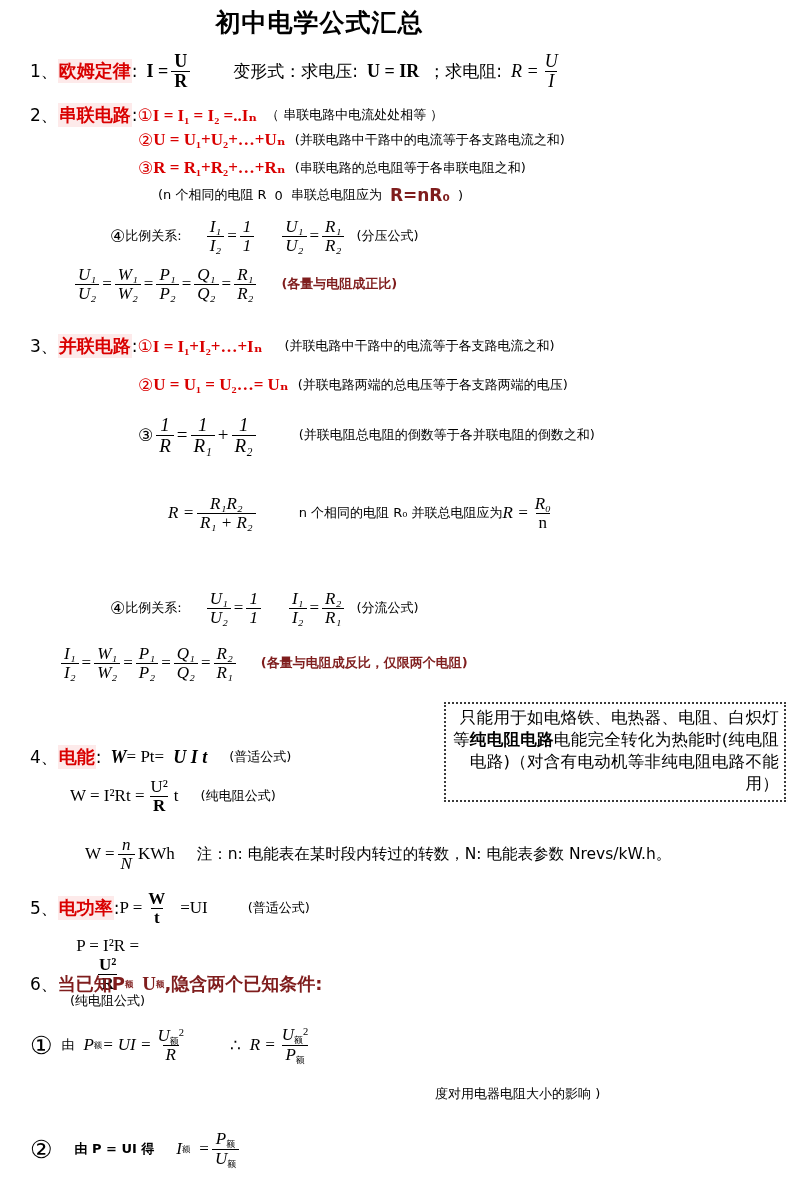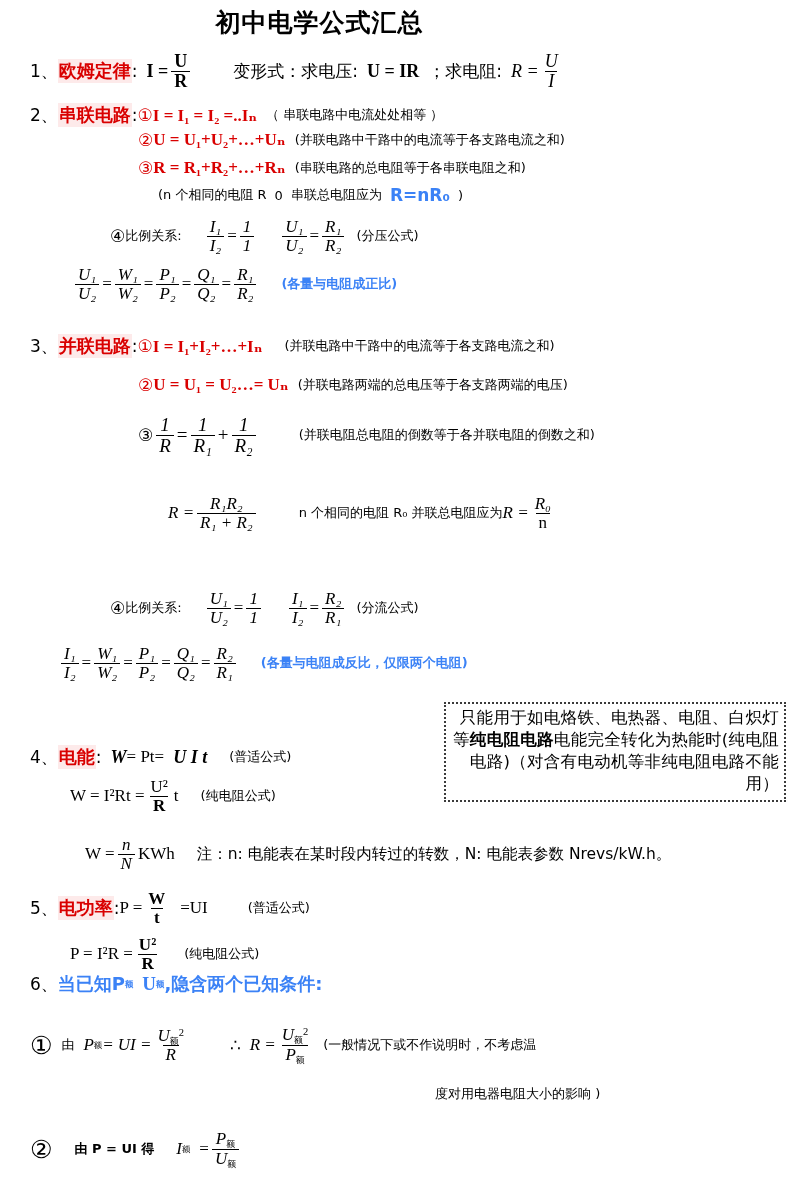--- a/index.html
+++ b/index.html
@@ -26,21 +26,21 @@
 
   .cn{font-family:"DejaVu Sans","Liberation Sans",sans-serif;}
   .num{font-size:17px;}
   .hdr{
     color:#d90000;font-weight:bold;font-size:18px;
     background:#fdeaea;
     font-family:"DejaVu Sans","Liberation Sans",sans-serif;
     padding:0 1px;
   }
   .red{color:#d90000;}
-  .redb{color:#3b82f6;font-weight:bold;}
+  .redb{color:#7f1d1d;font-weight:bold;}
   .note{font-size:13px;font-family:"DejaVu Sans","Liberation Sans",sans-serif;}
   .note-s{font-size:15.5px;font-family:"DejaVu Sans","Liberation Sans",sans-serif;}
   .it{font-style:italic;}
   .bold{font-weight:bold;}
   .sz17{font-size:17px;}
   .sz18{font-size:18px;}
   .sz19{font-size:19px;}
 
   sub{font-size:.62em;vertical-align:-.28em;}
   sup{font-size:.62em;vertical-align:.52em;}
@@ -348,21 +348,21 @@
     <span class="frac sz17">
         <span class="n bold">W</span>
         <span class="d bold">t</span>
       </span>
     <span class="gap-s"></span>
     <span class="sz17">=UI</span>
     <span class="gap-l"></span>
     <span class="note">(普适公式)</span>
   </div>
 
-  <div class="row" style="left:70px;top:936px;">
+  <div class="row" style="left:70px;top:936px;flex-direction:column;">
     <span class="sz17">P = I²R =</span>
     <span class="frac sz17">
         <span class="n bold">U²</span>
         <span class="d bold">R</span>
       </span>
     <span class="gap-m"></span>
     <span class="note">(纯电阻公式)</span>
   </div>
 
   <div class="row" style="left:30px;top:972px;">
@@ -389,21 +389,20 @@
     </span>
     <span class="gap-l"></span>
     <span class="sz17">∴</span>
     <span class="gap-s"></span>
     <span class="it sz17">R =</span>
     <span class="frac sz17">
       <span class="n"><span class="it">U</span><span class="subcn">额</span><sup>2</sup></span>
       <span class="d"><span class="it">P</span><span class="subcn">额</span></span>
     </span>
     <span class="gap-s"></span>
-    <span class="note">(一般情况下或不作说明时，不考虑温</span>
   </div>
 
   <div class="row" style="left:435px;top:1085px;">
     <span class="note">度对用电器电阻大小的影响 )</span>
   </div>
 
   <div class="row" style="left:30px;top:1130px;">
     <span class="circ-big">②</span>
     <span class="gap-m"></span>
     <span class="note bold">由 P = UI 得</span>

